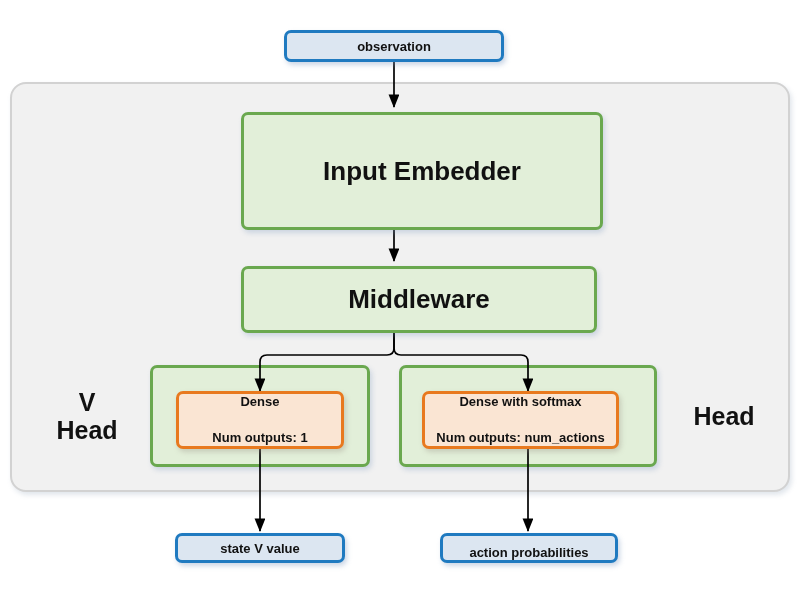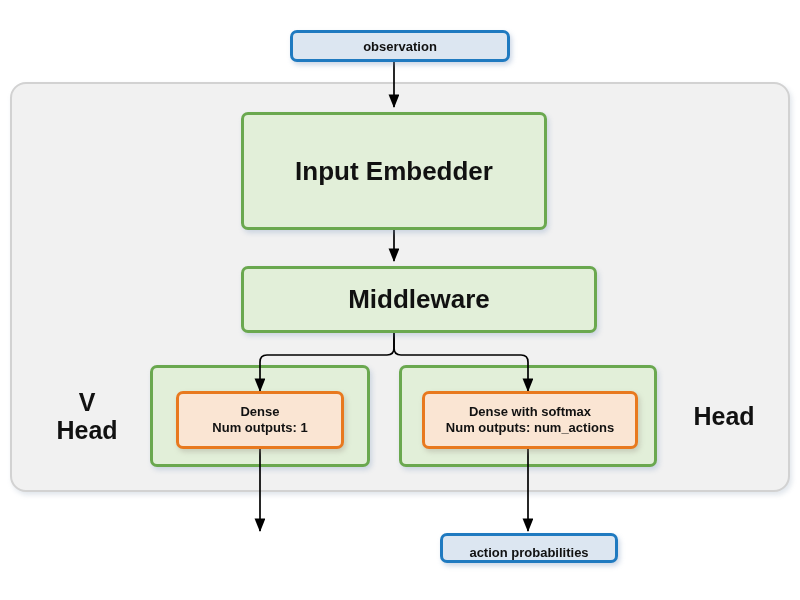--- a/index.html
+++ b/index.html
@@ -85,20 +85,21 @@
     box-shadow: 2px 3px 5px rgba(120,150,190,0.30);
     z-index: 2;
   }
 
   .node-orange {
     background: #fae5d3;
     border: 3px solid #e8791e;
     border-radius: 7px;
     box-shadow: 2px 3px 5px rgba(150,140,130,0.35);
     color: #111111;
+    justify-content: space-between;
   }
   .node-orange .title {
     font-size: 13px;
     font-weight: bold;
     line-height: 1.25;
   }
   .node-orange .subtitle {
     font-size: 13px;
     font-weight: bold;
     line-height: 1.25;
@@ -139,25 +140,25 @@
 
     <path d="M394,333 L394,348 Q394,355 387,355 L267,355 Q260,355 260,362 L260,391" fill="none" stroke="#000000" stroke-width="1.7" marker-end="url(#arrowhead)"></path>
 
     <path d="M394,333 L394,348 Q394,355 401,355 L521,355 Q528,355 528,362 L528,391" fill="none" stroke="#000000" stroke-width="1.7" marker-end="url(#arrowhead)"></path>
 
     <line x1="260" y1="449" x2="260" y2="531" stroke="#000000" stroke-width="1.7" marker-end="url(#arrowhead)"></line>
 
     <line x1="528" y1="449" x2="528" y2="531" stroke="#000000" stroke-width="1.7" marker-end="url(#arrowhead)"></line>
   </svg>
 
-  <div class="node node-blue" style="left:284px; top:30px; width:220px; height:32px;margin-left:6px;">
+  <div class="node node-blue" style="left:284px; top:30px; width:220px; height:32px;">
     <span>observation</span>
   </div>
 
-  <div class="node node-green-big" style="left:241px; top:112px; width:306px; height:118px;">
+  <div class="node node-green-big" style="left:241px; top:112px; width:362px; height:118px;">
     <span>Input Embedder</span>
   </div>
 
   <div class="node node-green-big" style="left:241px; top:266px; width:356px; height:67px;">
     <span>Middleware</span>
   </div>
 
   <div class="head-group" style="left:150px; top:365px; width:220px; height:102px;"></div>
 
   <div class="head-caption" style="left:28px; top:380px; width:118px; height:72px;">
@@ -169,23 +170,26 @@
     <span class="title">Dense</span>
     <span class="subtitle">Num outputs: 1</span>
   </div>
 
   <div class="head-group" style="left:399px; top:365px; width:258px; height:102px;"></div>
 
   <div class="head-caption" style="left:664px; top:380px; width:120px; height:72px;">
     <span>Head</span>
   </div>
 
-  <div class="node node-orange" style="left:422px; top:391px; width:216px; height:58px;">
+  <div class="node node-orange" style="left:422px; top:391px; width:197px; height:58px;">
     <span class="title">Dense with softmax</span>
     <span class="subtitle">Num outputs: num_actions</span>
   </div>
 
+  <div class="node node-blue" style="left:175px; top:533px; width:170px; height:30px;">
+    <span>state V value</span>
+  </div>
 
   <div class="node node-blue" style="left:440px; top:533px; width:178px; height:30px;justify-content:flex-end;">
     <span>action probabilities</span>
   </div>
 
 </div>
 
 </body></html>

